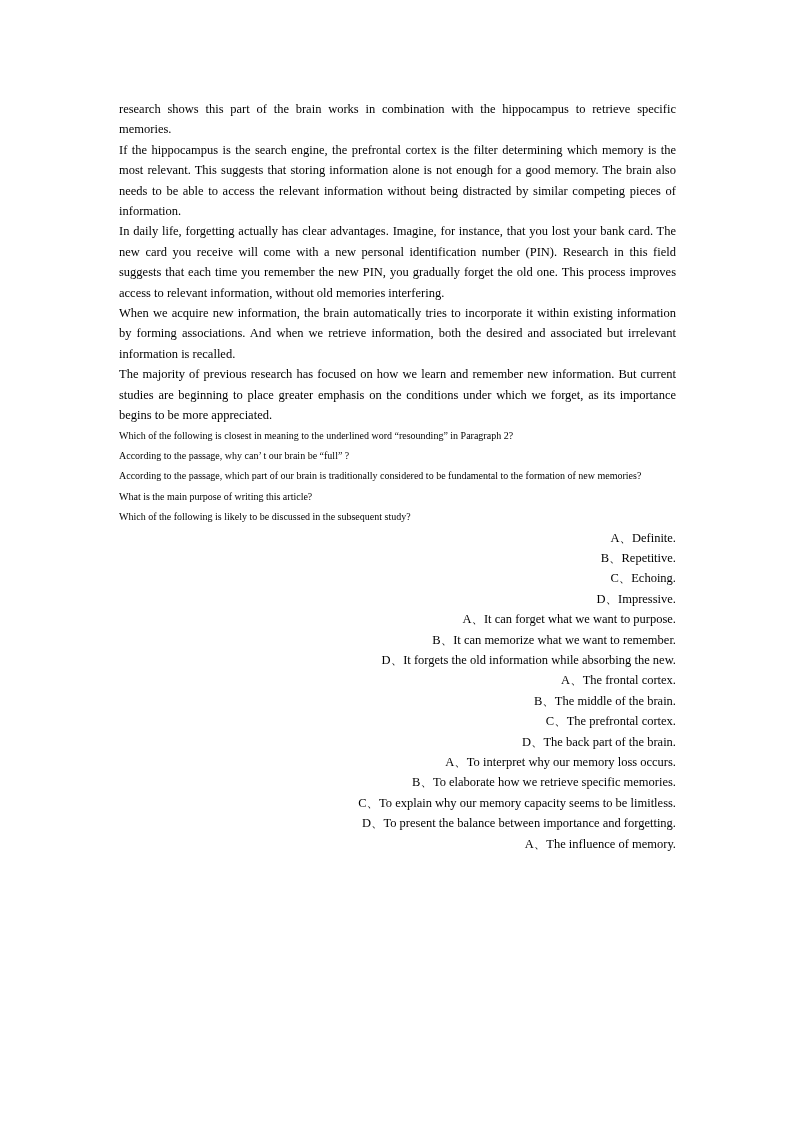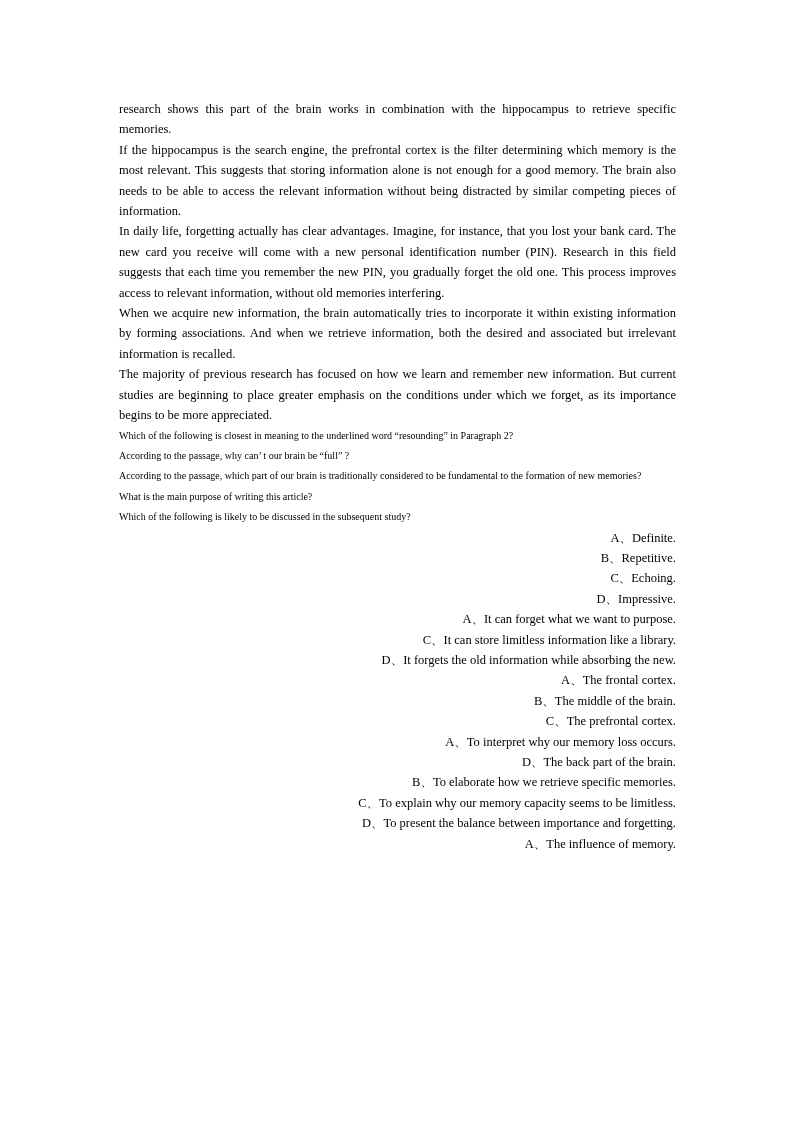--- a/index.html
+++ b/index.html
@@ -79,26 +79,26 @@
     <p class="question">According to the passage, why can’ t our brain be “full” ?</p>
     <p class="question">According to the passage, which part of our brain is traditionally considered to be fundamental to the formation of new memories?</p>
     <p class="question">What is the main purpose of writing this article?</p>
     <p class="question">Which of the following is likely to be discussed in the subsequent study?</p>
 
     <p class="option">A、Definite.</p>
     <p class="option">B、Repetitive.</p>
     <p class="option">C、Echoing.</p>
     <p class="option">D、Impressive.</p>
     <p class="option">A、It can forget what we want to purpose.</p>
-    <p class="option">C、It can store limitless information like a library.</p>
+    <p class="option">B、It can memorize what we want to remember.</p>
     <p class="option">D、It forgets the old information while absorbing the new.</p>
     <p class="option">A、The frontal cortex.</p>
     <p class="option">B、The middle of the brain.</p>
     <p class="option">C、The prefrontal cortex.</p>
+    <p class="option">D、The back part of the brain.</p>
     <p class="option">A、To interpret why our memory loss occurs.</p>
-    <p class="option">D、The back part of the brain.</p>
     <p class="option">B、To elaborate how we retrieve specific memories.</p>
     <p class="option">C、To explain why our memory capacity seems to be limitless.</p>
     <p class="option">D、To present the balance between importance and forgetting.</p>
     <p class="option">A、The influence of memory.</p>
 
   </div>
 </div>
 
 </body></html>

